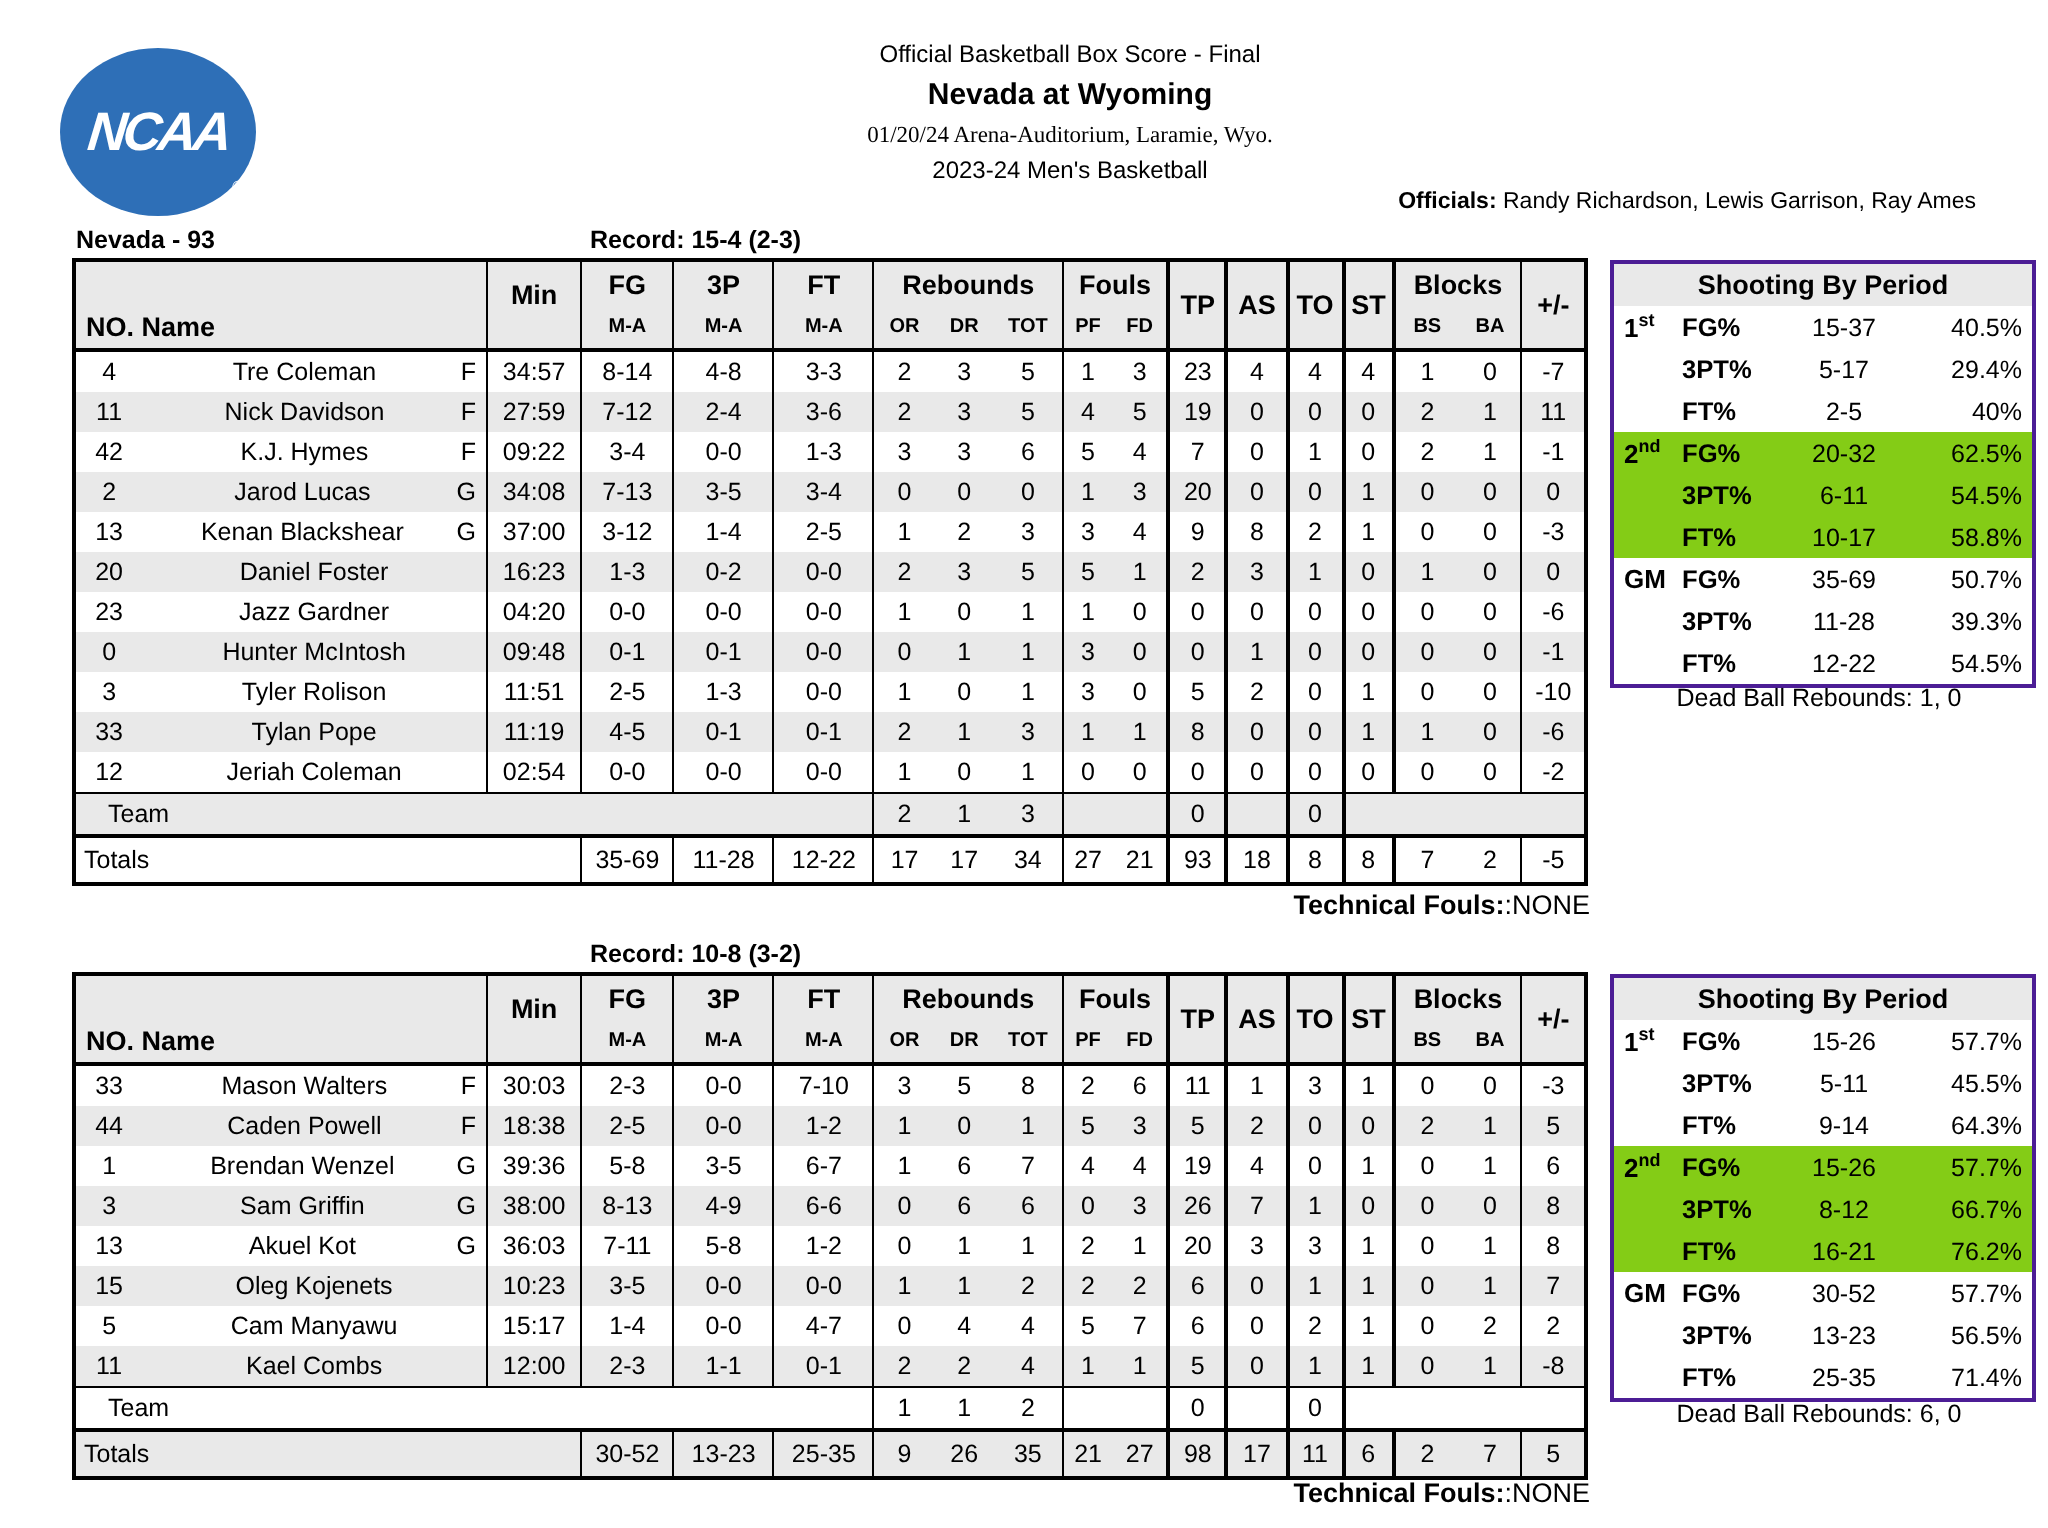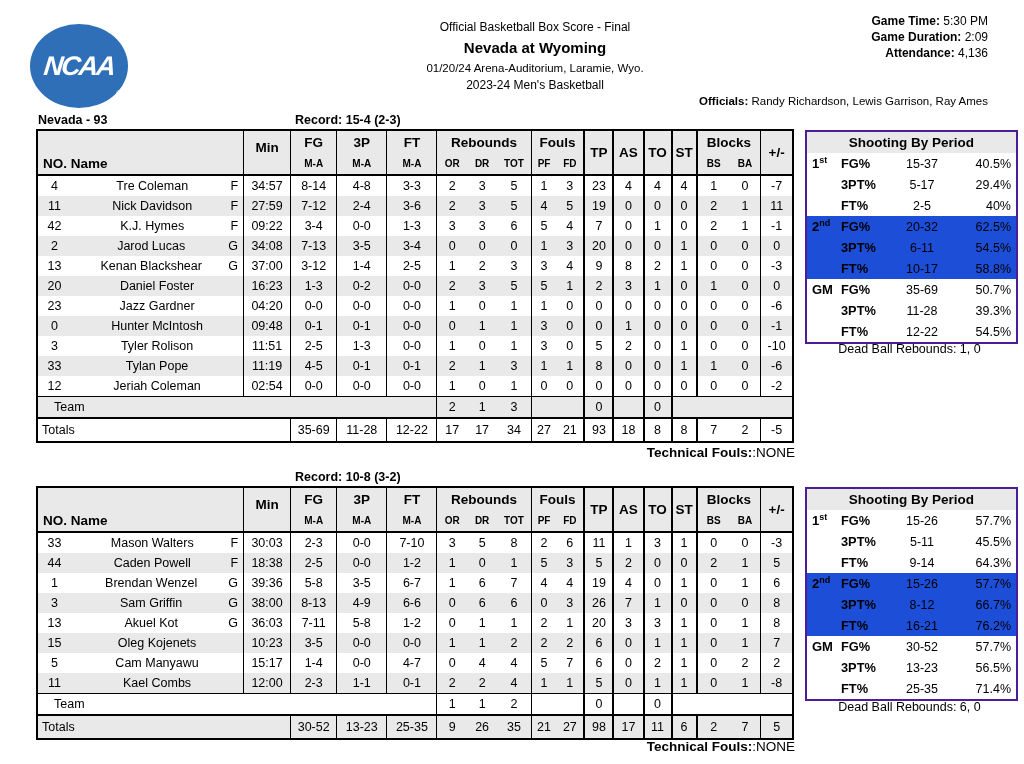--- a/index.html
+++ b/index.html
@@ -9,21 +9,21 @@
   
   #logo{position:absolute;left:30px;top:24px;width:98px;height:84px;border-radius:50%;
         display:flex;align-items:center;justify-content:center;}
   #logo .ncaa-word{color:#fff;font-weight:bold;font-style:italic;font-size:27px;
         letter-spacing:-2px;transform:skewX(-6deg);}
   #logo .reg{position:absolute;right:6px;bottom:10px;color:#fff;font-size:8px;font-style:normal;}
 
   #center-head{position:absolute;left:330px;top:20px;width:410px;text-align:center;}
   #center-head .l1{font-size:12px;}
   #center-head .l2{font-size:15px;font-weight:bold;margin-top:5px;}
-  #center-head .l3{font-size:11.5px;margin-top:6px;}
+  #center-head .l3{font-size:11.5px;margin-top:6px;font-family:Liberation Serif, serif;}
   #center-head .l4{font-size:12px;margin-top:4px;}
 
   #right-head{position:absolute;right:36px;top:13px;text-align:right;font-size:12px;line-height:16px;}
   #officials{position:absolute;right:36px;top:95px;text-align:right;font-size:11.5px;}
   .b{font-weight:bold;}
 
   
   .team-line{position:absolute;font-size:12.5px;font-weight:bold;}
 
   
@@ -46,21 +46,21 @@
   tr.team-row td{border-top:1px solid #000;text-align:center;}
   tr.team-row td.lab{text-align:left;padding-left:16px;}
   tr.totals-row td{border-top:2px solid #000;font-weight:normal;height:22px;}
   tr.totals-row td.lab{text-align:left;padding-left:4px;}
   tr.shade td{background:#e9e9e9;}
 
   
   .shoot-box{position:absolute;left:805px;width:209px;border:2px solid #4c1d95;background:#fff;}
   .shoot-title{height:21px;line-height:21px;text-align:center;font-weight:bold;font-size:13.5px;background:#e9e9e9;}
   .sb-row{display:flex;align-items:center;height:21px;padding:0 5px;font-size:12.5px;}
-  .sb-row.shade{background:#1d4ed8;}
+  .sb-row.shade{background:#84cc16;}
   .sb-per{width:29px;font-weight:bold;font-size:13px;}
   .sb-per sup{font-size:9px;}
   .sb-lab{width:52px;font-weight:bold;font-size:12.8px;}
   .sb-ma{width:58px;text-align:center;}
   .sb-pct{flex:1;text-align:right;}
 
   .deadball{position:absolute;left:805px;width:209px;text-align:center;font-size:12.5px;}
   .techfouls{position:absolute;left:400px;width:395px;text-align:right;font-size:13.5px;}
 </style>
 </head>
@@ -73,25 +73,20 @@
     <span class="reg">®</span>
   </div>
 
   <div id="center-head">
     <div class="l1">Official Basketball Box Score - Final</div>
     <div class="l2">Nevada at Wyoming</div>
     <div class="l3">01/20/24 Arena-Auditorium, Laramie, Wyo.</div>
     <div class="l4">2023-24 Men's Basketball</div>
   </div>
 
-  <div id="right-head">
-    <div><span class="b">Game Time:</span> <span>5:30 PM</span></div>
-    <div><span class="b">Game Duration:</span> <span>2:09</span></div>
-    <div><span class="b">Attendance:</span> <span>4,136</span></div>
-  </div>
 
   <div id="officials">
     <span class="b">Officials:</span>
     <span>Randy Richardson, Lewis Garrison, Ray Ames</span>
   </div>
 
   <div class="team-line" style="left:38px;top:113px;">Nevada - 93</div>
   <div class="team-line" style="left:295px;top:113px;">Record: 15-4 (2-3)</div>
 
   <table class="box" style="top:129px;">

